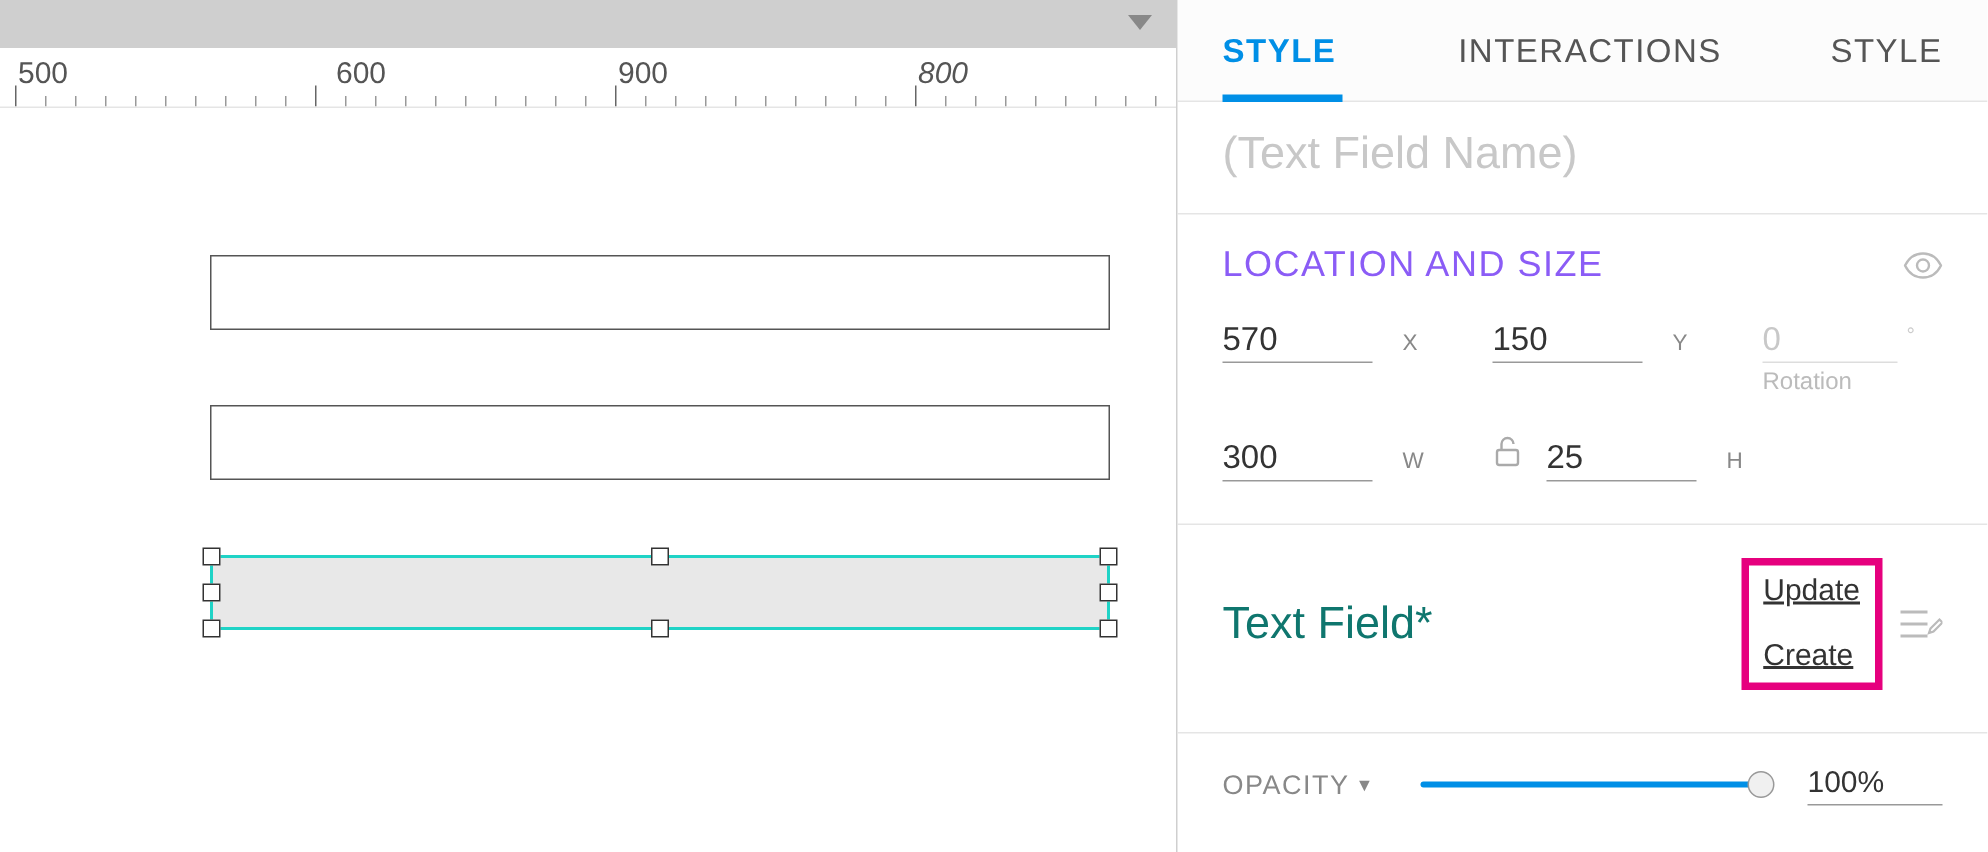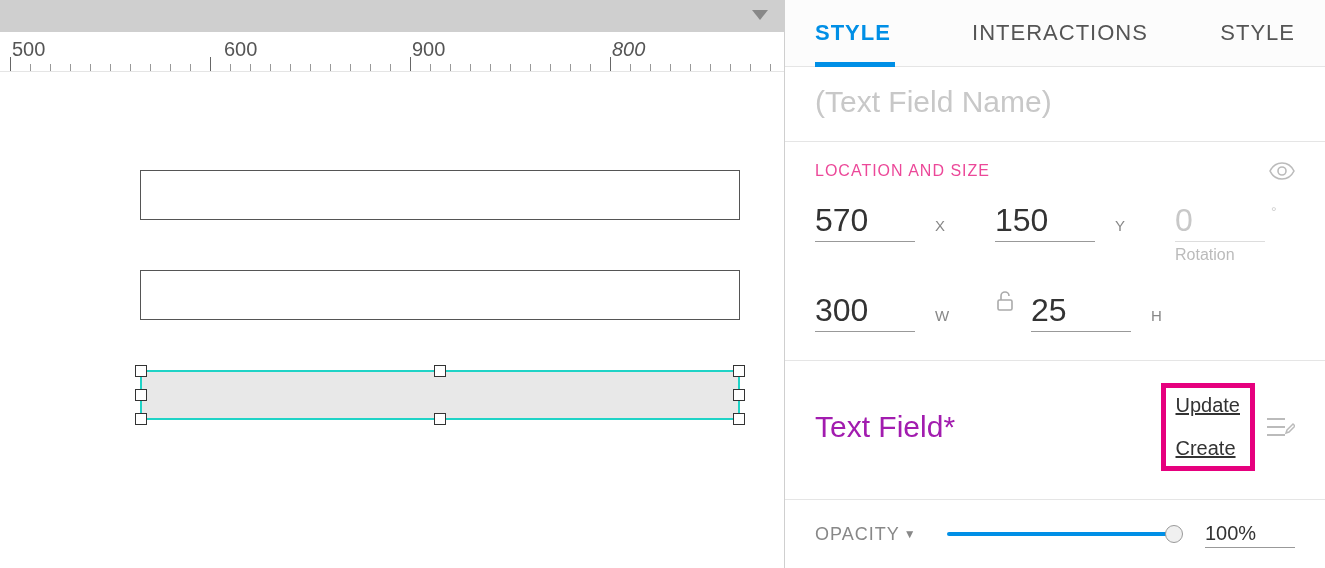--- a/index.html
+++ b/index.html
@@ -155,23 +155,23 @@
       padding: 20px 30px 28px 30px;
       border-bottom: 1px solid #e5e5e5;
     }
     .section-header {
       display: flex;
       justify-content: space-between;
       align-items: center;
       margin-bottom: 20px;
     }
     .section-title {
-      font-size: 16px;
+      font-size: 24px;
       letter-spacing: 1px;
-      color: #ec4899;
+      color: #8b5cf6;
     }
     .eye-icon {
       width: 26px;
       height: 18px;
     }
     
     .loc-row {
       display: flex;
       align-items: flex-start;
       gap: 0;
@@ -180,21 +180,21 @@
     .loc-row:last-child { margin-bottom: 0; }
     
     .loc-field {
       display: flex;
       align-items: baseline;
       width: 180px;
     }
     .loc-input {
       border: none;
       border-bottom: 1.5px solid #999;
-      font-size: 32px;
+      font-size: 22px;
       color: #333;
       padding: 2px 0;
       width: 100px;
       outline: none;
       background: transparent;
     }
     .loc-input.ghost {
       color: #c8c8c8;
       border-bottom-color: #ddd;
     }
@@ -233,21 +233,21 @@
     .widget-type-section {
       padding: 22px 30px 28px 30px;
       border-bottom: 1px solid #e5e5e5;
       display: flex;
       align-items: center;
       justify-content: space-between;
       position: relative;
     }
     .widget-type-label {
       font-size: 30px;
-      color: #a21caf;
+      color: #0f766e;
     }
     .style-links-box {
       border: 5px solid #e6007e;
       padding: 6px 10px;
       display: flex;
       flex-direction: column;
       gap: 20px;
       margin-right: 10px;
     }
     .style-link {

